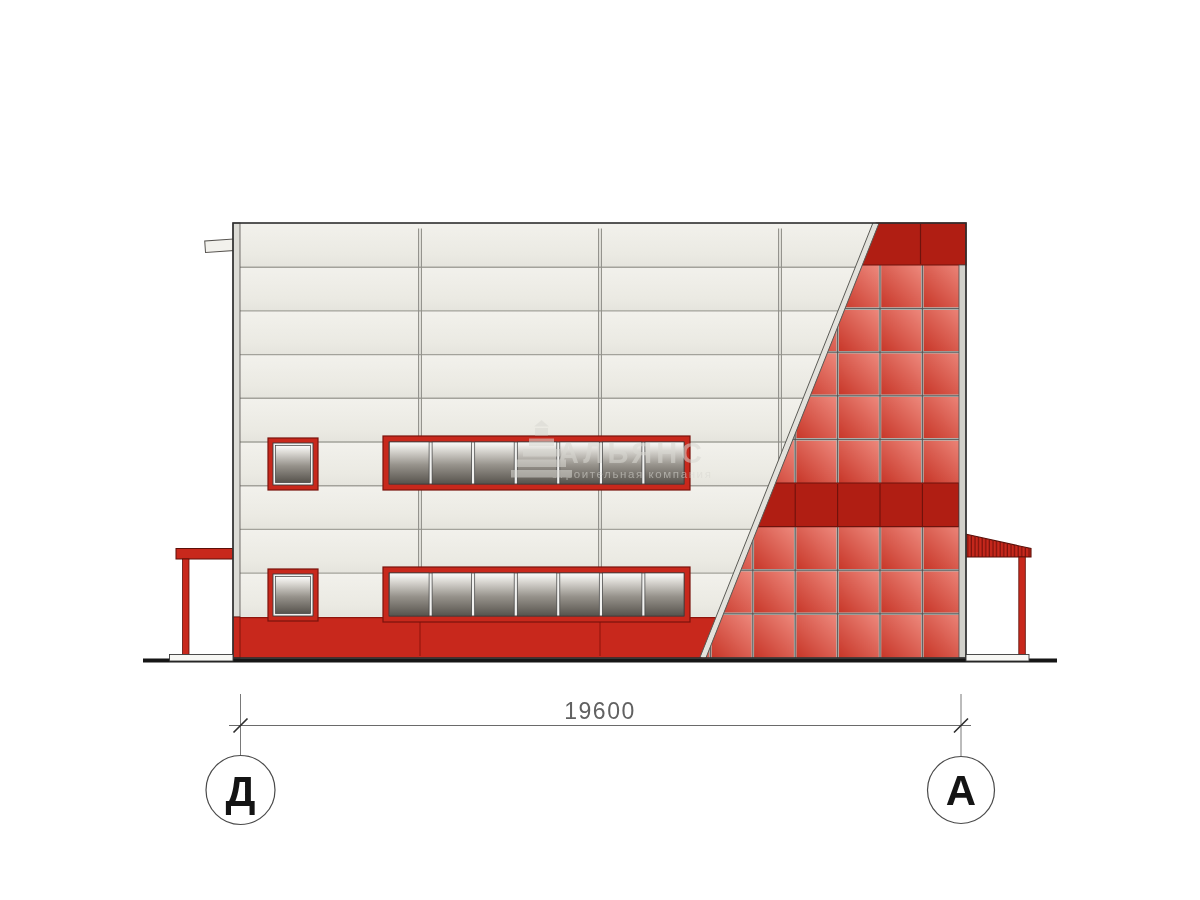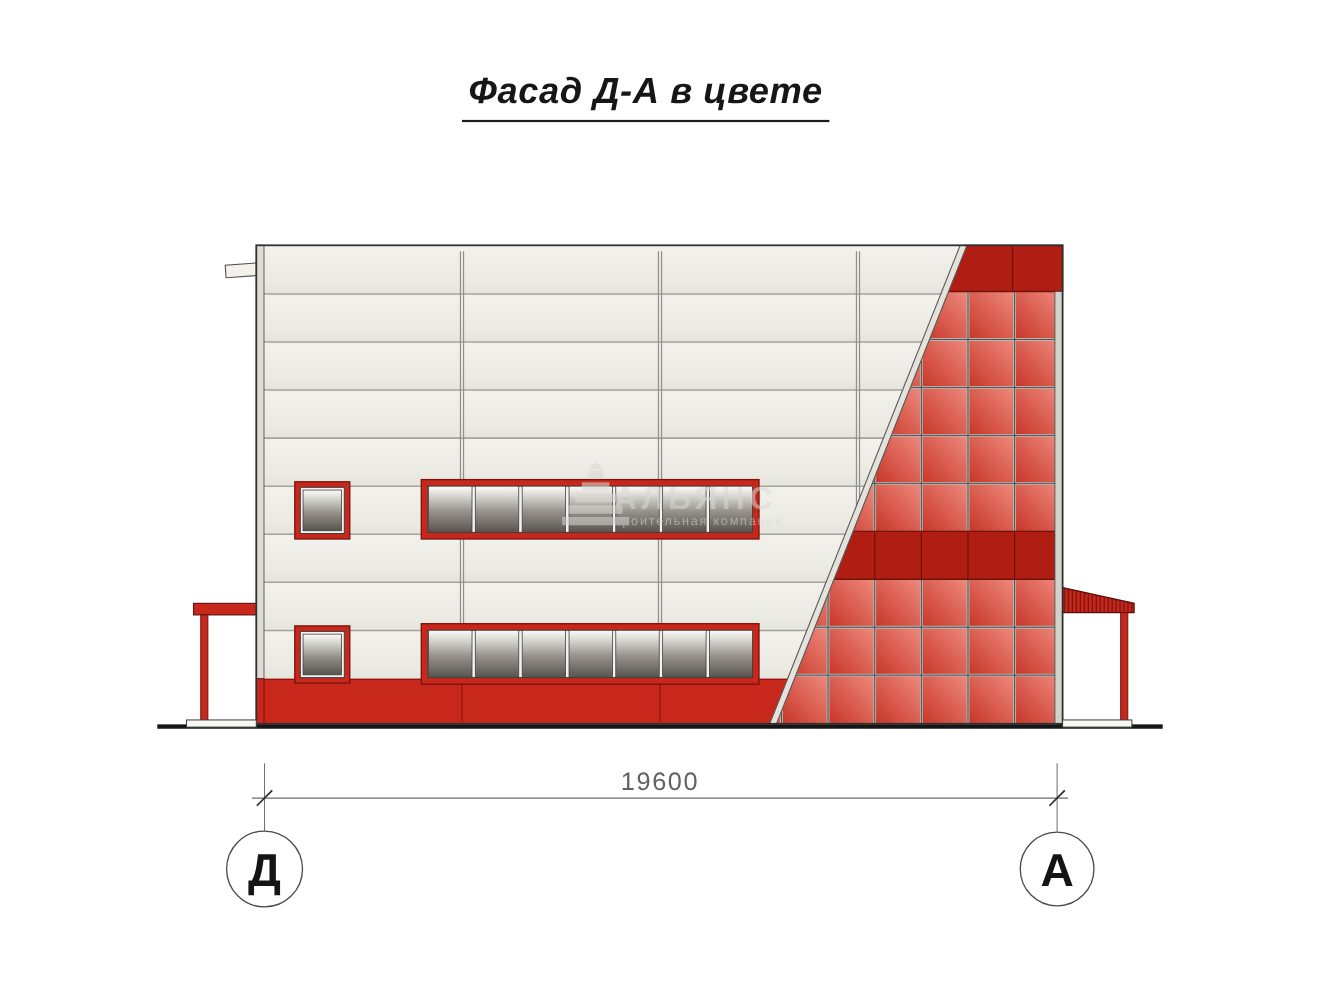--- a/index.html
+++ b/index.html
@@ -12,21 +12,20 @@
   .red{fill:#c8281c;}
   .darkred{fill:#b01e13;}
   .frame-edge{stroke:#7a130d;stroke-width:1.2;}
   text{font-family:"Liberation Sans", sans-serif;}
 </style>
 </head>
 <body>
 
 <div class="page">
 
-  <div class="title">Фасад Д-А в цвете</div>
 
   <svg width="1200" height="900" viewBox="0 0 1200 900">
     <defs>
       <linearGradient id="glassGrad" x1="0" y1="0" x2="0" y2="1">
         <stop offset="0" stop-color="#fcfcfb"></stop>
         <stop offset="0.18" stop-color="#dddbd6"></stop>
         <stop offset="0.55" stop-color="#96928b"></stop>
         <stop offset="1" stop-color="#57534d"></stop>
       </linearGradient>
       <linearGradient id="bandGrad" x1="0" y1="0" x2="0" y2="1">

